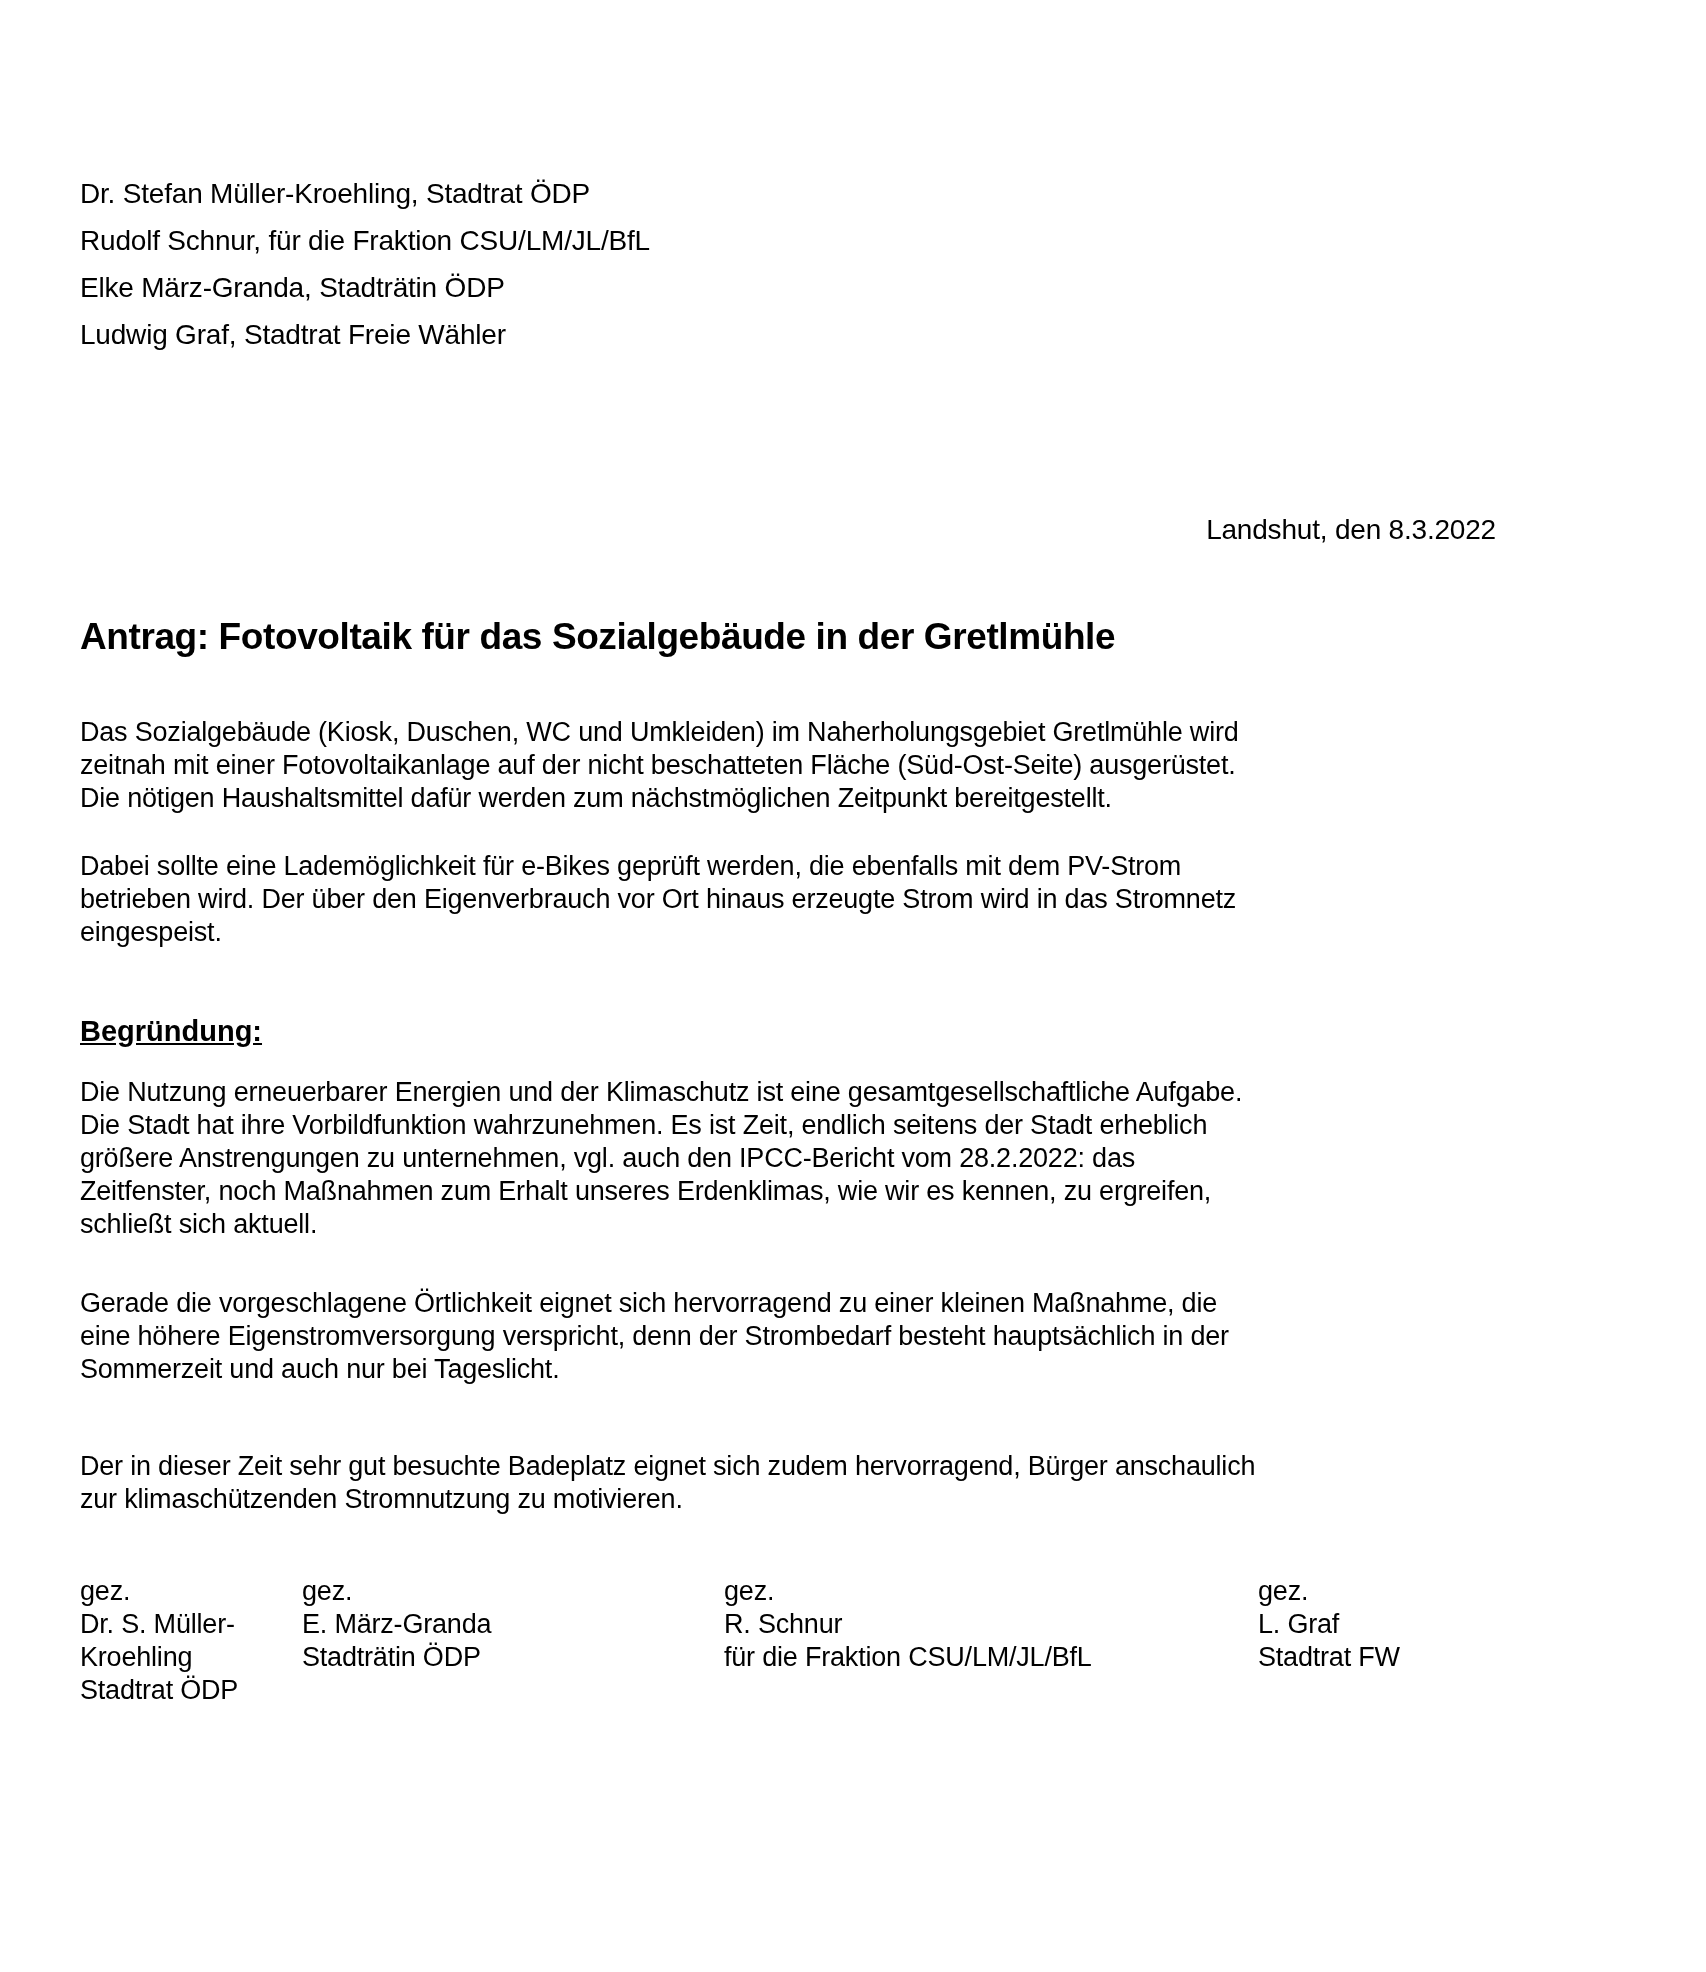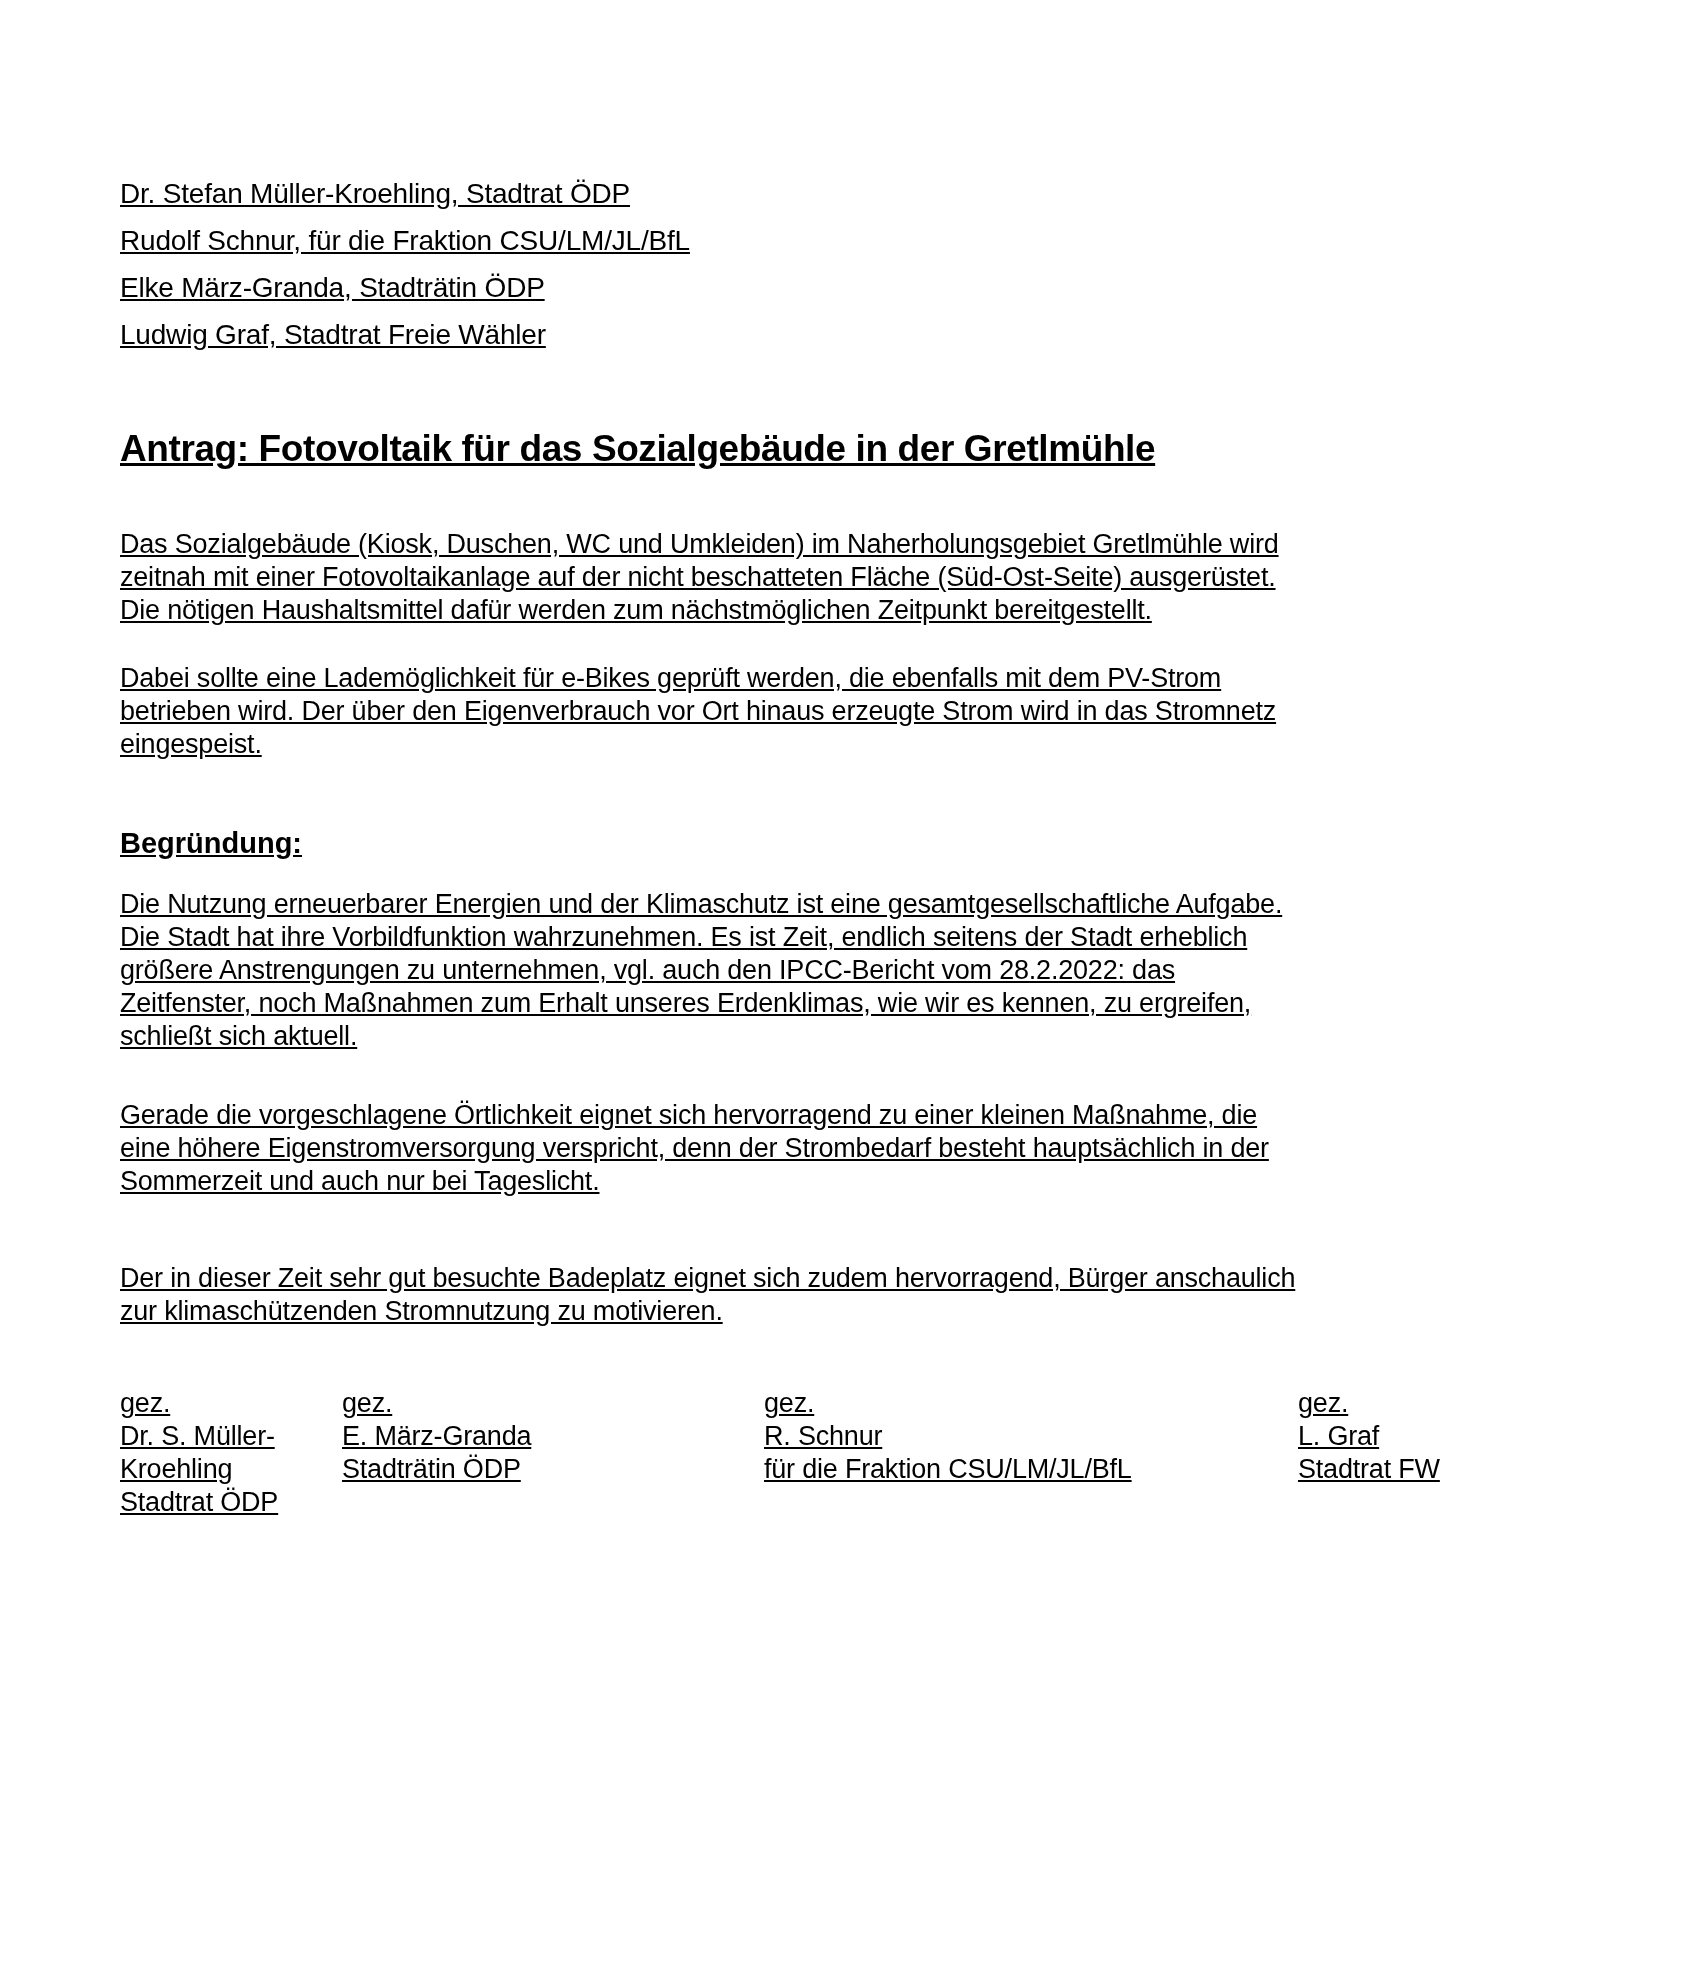--- a/index.html
+++ b/index.html
@@ -13,22 +13,21 @@
     height: 1972px;
     margin: 0 auto;
     background: #ffffff;
     color: #000000;
     font-family: "Liberation Sans", "DejaVu Sans", sans-serif;
     overflow: hidden;
     box-sizing: border-box;
   }
   .content {
     box-sizing: border-box;
-    padding: 170px 160px 0 120px;
-    text-decoration: underline;
+    padding: 170px 160px 0 80px;
   }
   .author-block div {
     font-size: 28px;
     line-height: 47px;
     letter-spacing: -0.2px;
   }
   .dateline {
     margin-top: 155px;
     font-size: 28px;
     line-height: 33px;
@@ -83,20 +82,21 @@
 <div class="page">
   <div class="content">
 
     <div class="author-block">
       <div>Dr. Stefan Müller-Kroehling, Stadtrat ÖDP</div>
       <div>Rudolf Schnur, für die Fraktion CSU/LM/JL/BfL</div>
       <div>Elke März-Granda, Stadträtin ÖDP</div>
       <div>Ludwig Graf, Stadtrat Freie Wähler</div>
     </div>
 
+    <div class="dateline">Landshut, den 8.3.2022</div>
 
     <div class="doc-title">Antrag: Fotovoltaik für das Sozialgebäude in der Gretlmühle</div>
 
     <div class="para para-1">Das Sozialgebäude (Kiosk, Duschen, WC und Umkleiden) im Naherholungsgebiet Gretlmühle wird
 zeitnah mit einer Fotovoltaikanlage auf der nicht beschatteten Fläche (Süd-Ost-Seite) ausgerüstet.
 Die nötigen Haushaltsmittel dafür werden zum nächstmöglichen Zeitpunkt bereitgestellt.</div>
 
     <div class="para para-2">Dabei sollte eine Lademöglichkeit für e-Bikes geprüft werden, die ebenfalls mit dem PV-Strom
 betrieben wird. Der über den Eigenverbrauch vor Ort hinaus erzeugte Strom wird in das Stromnetz
 eingespeist.</div>

